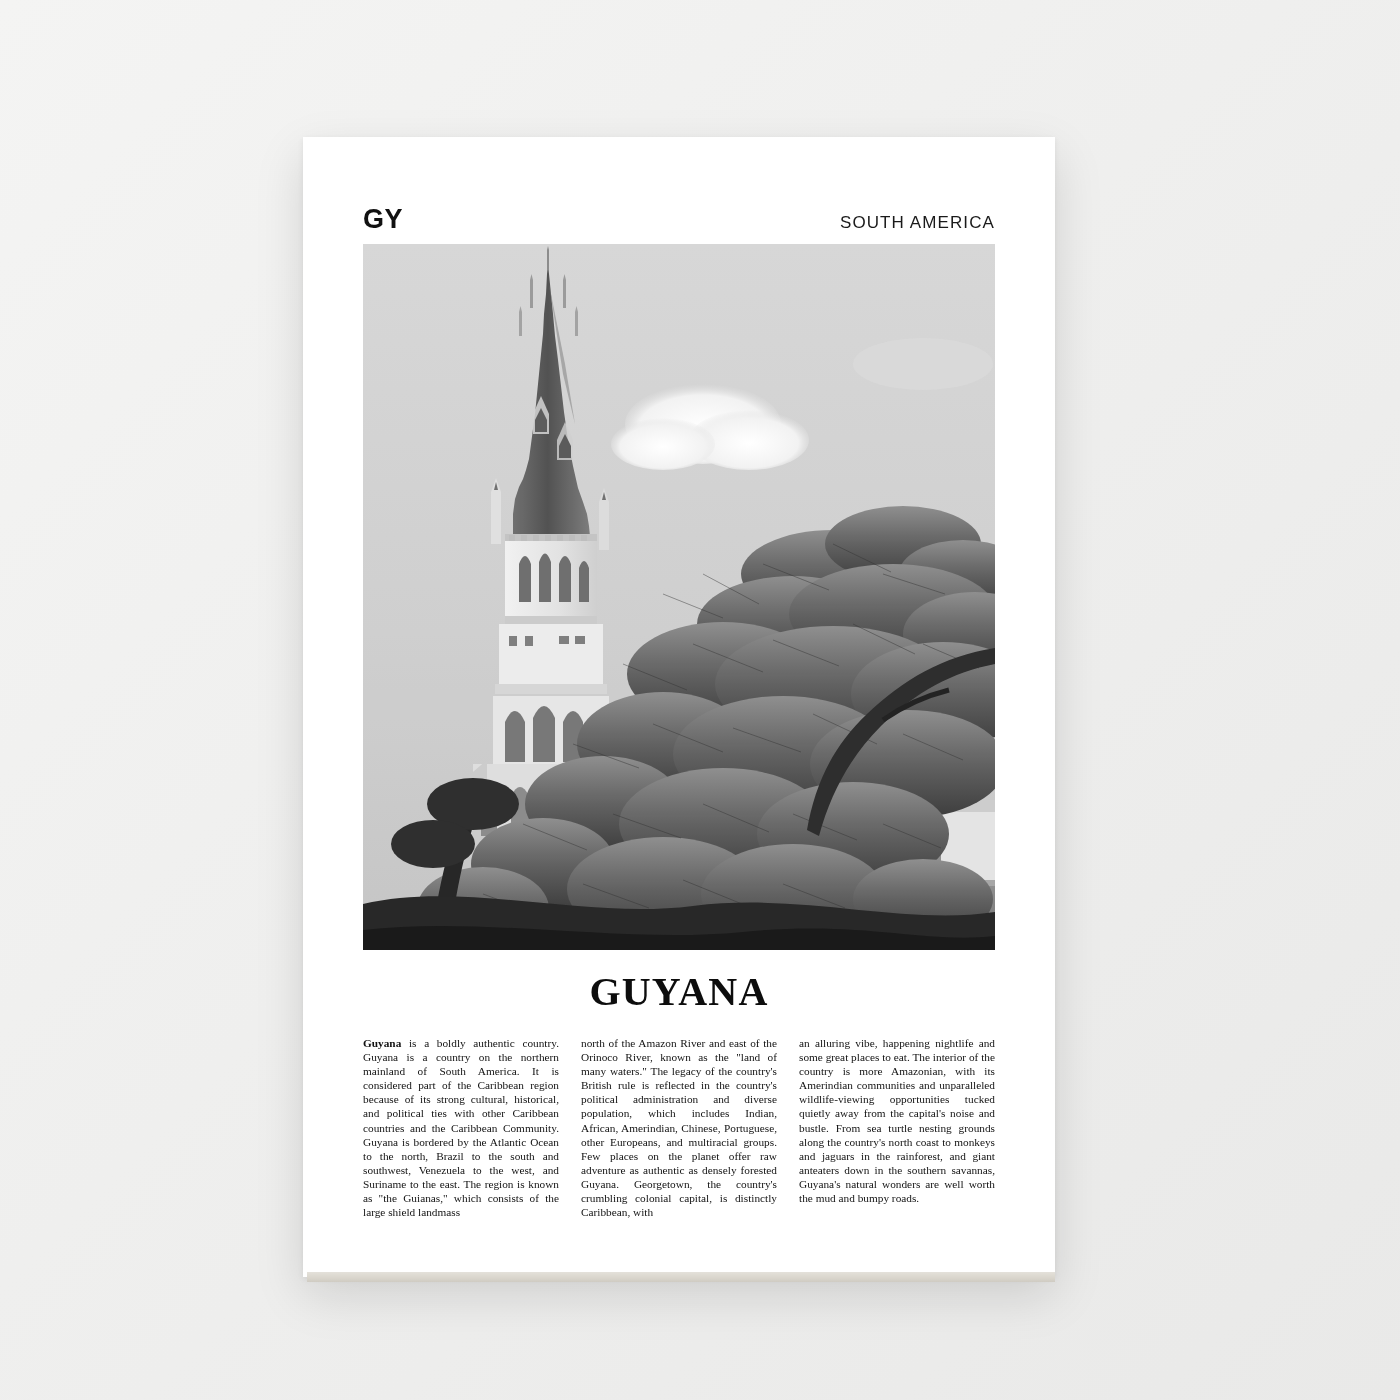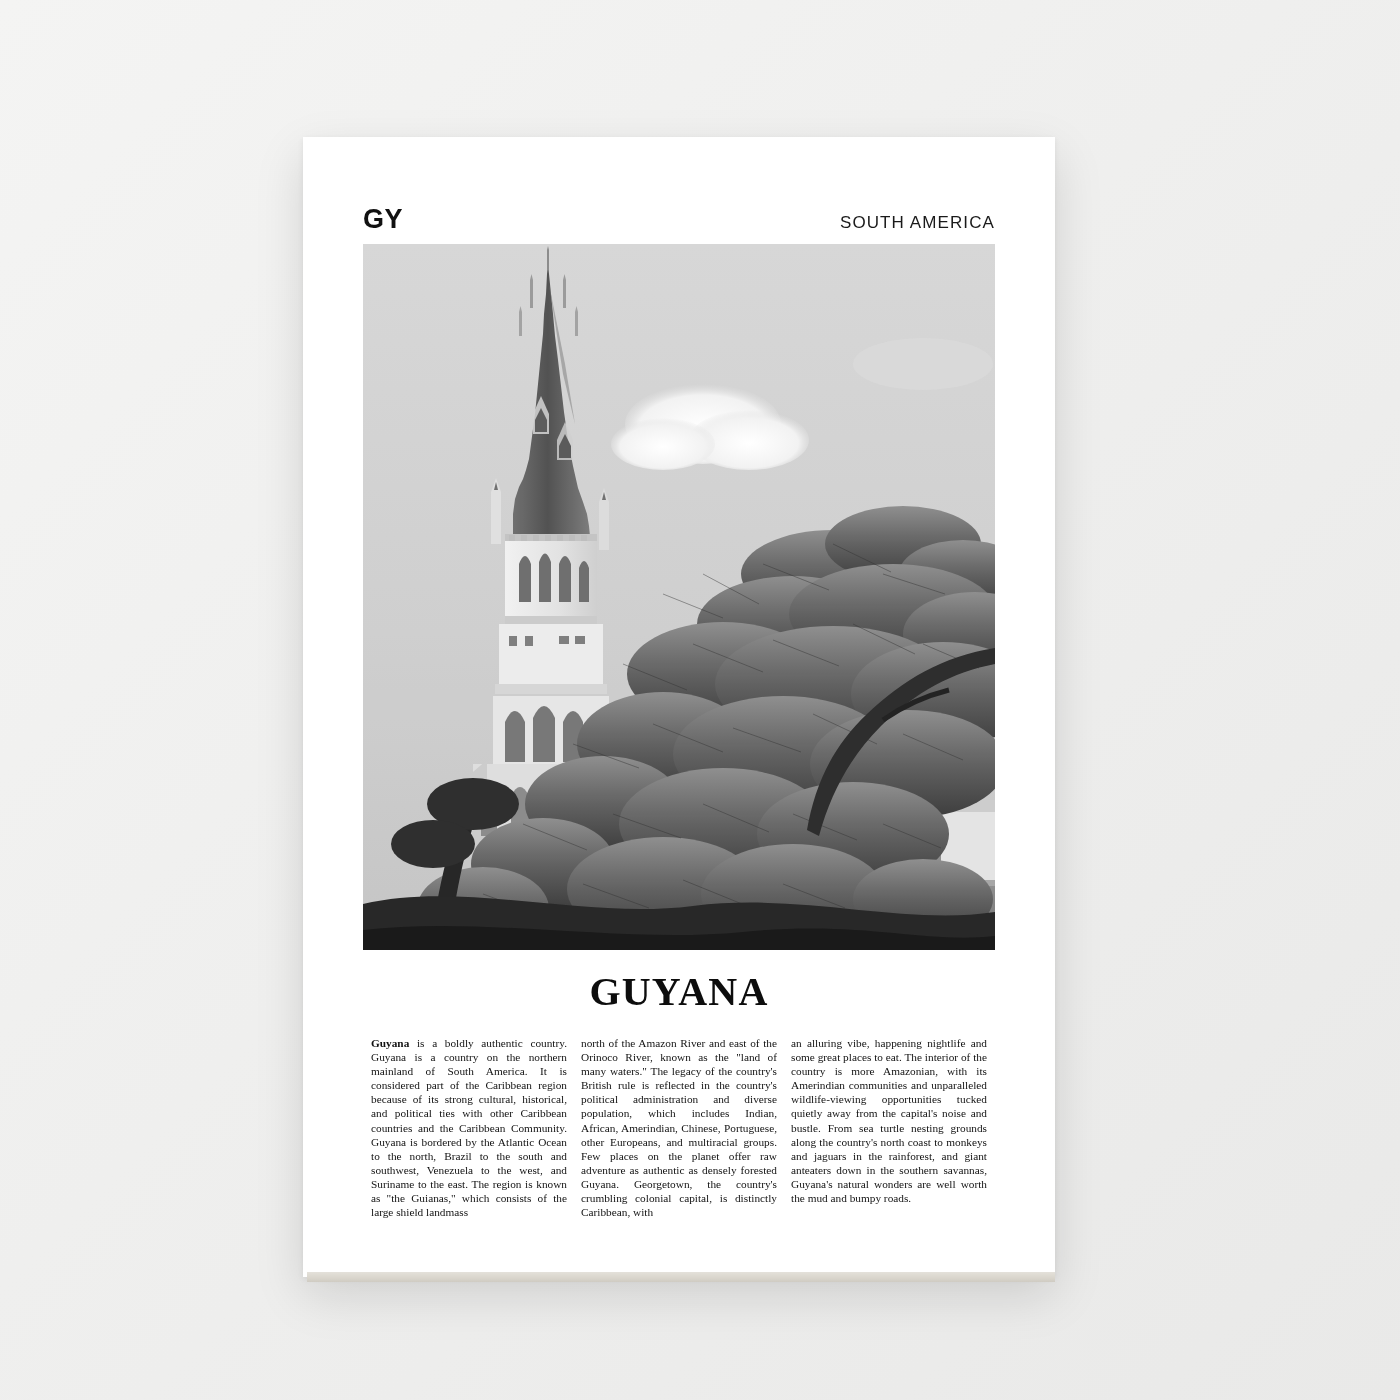--- a/index.html
+++ b/index.html
@@ -89,23 +89,22 @@
     font-family: "Liberation Serif", serif;
     font-weight: bold;
     font-size: 40px;
     letter-spacing: 1.2px;
     color: #0d0d0d;
     margin-top: 22px;
     line-height: 1;
   }
   .columns {
     display: flex;
-    gap: 14px;
+    gap: 22px;
     margin-top: 24px;
-    justify-content: center;
   }
   .col {
     width: 196px;
     font-family: "Liberation Serif", serif;
     font-size: 11.3px;
     line-height: 14.1px;
     text-align: justify;
     text-justify: inter-word;
     color: #121212;
     hyphens: auto;

